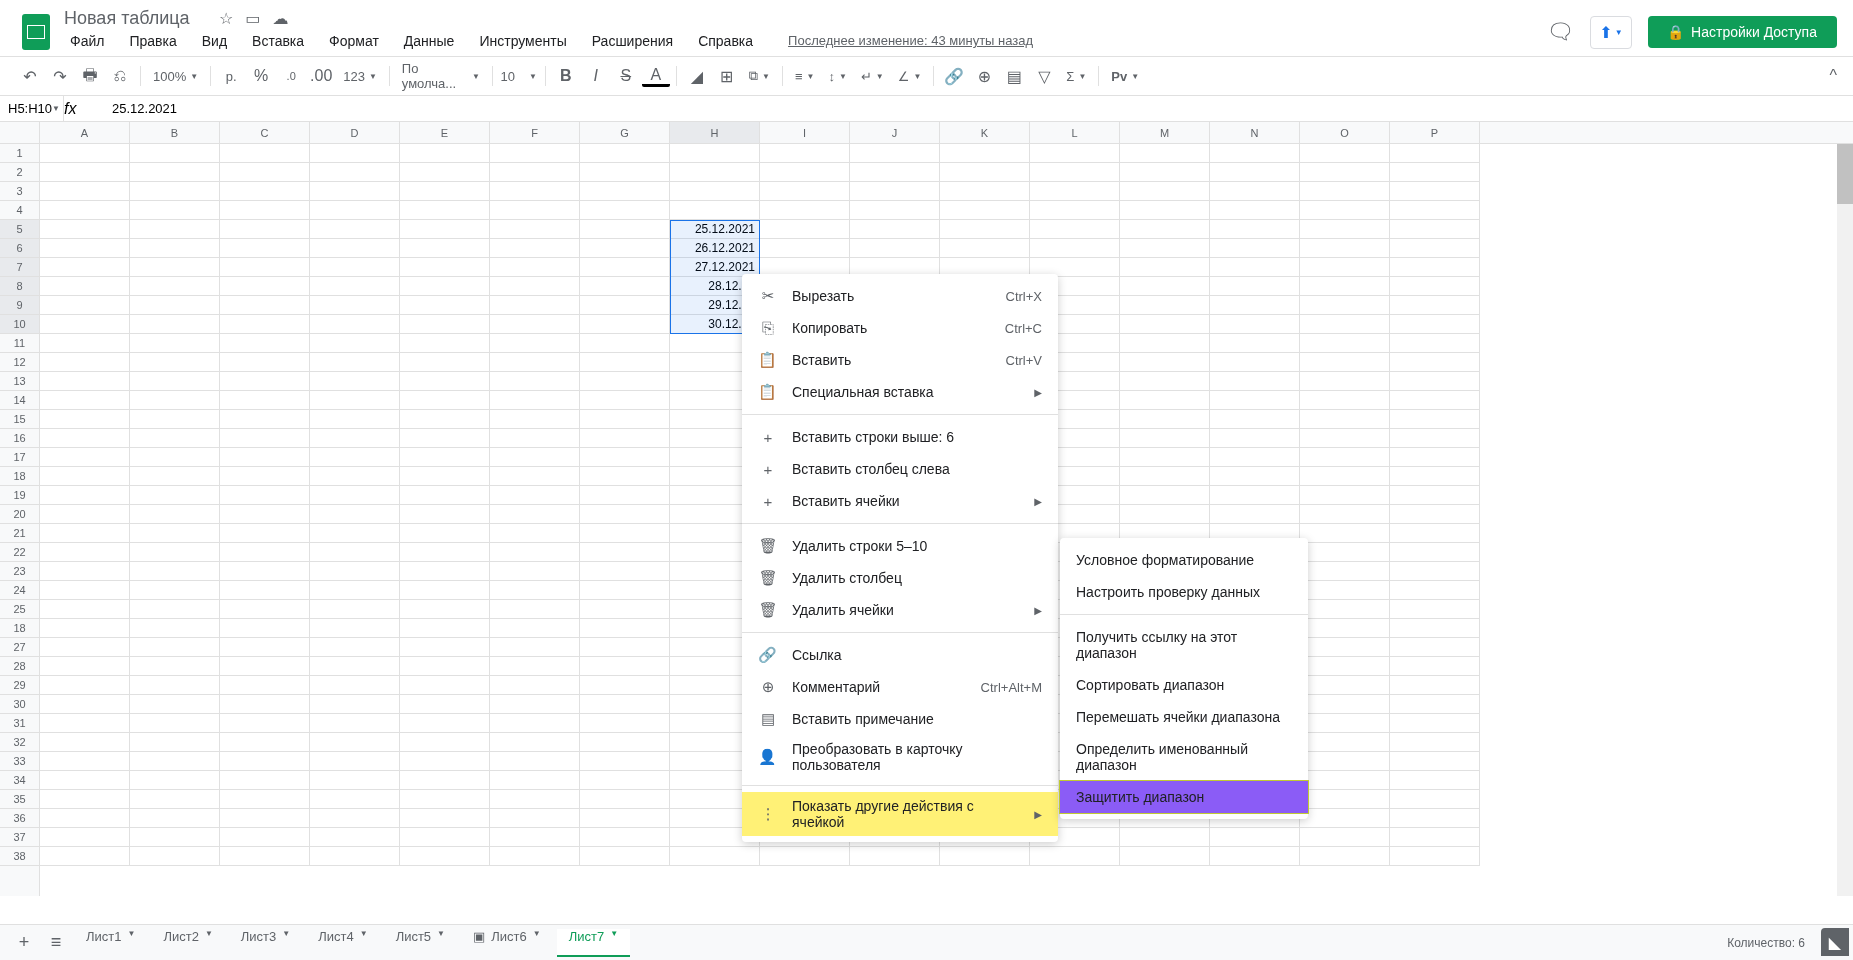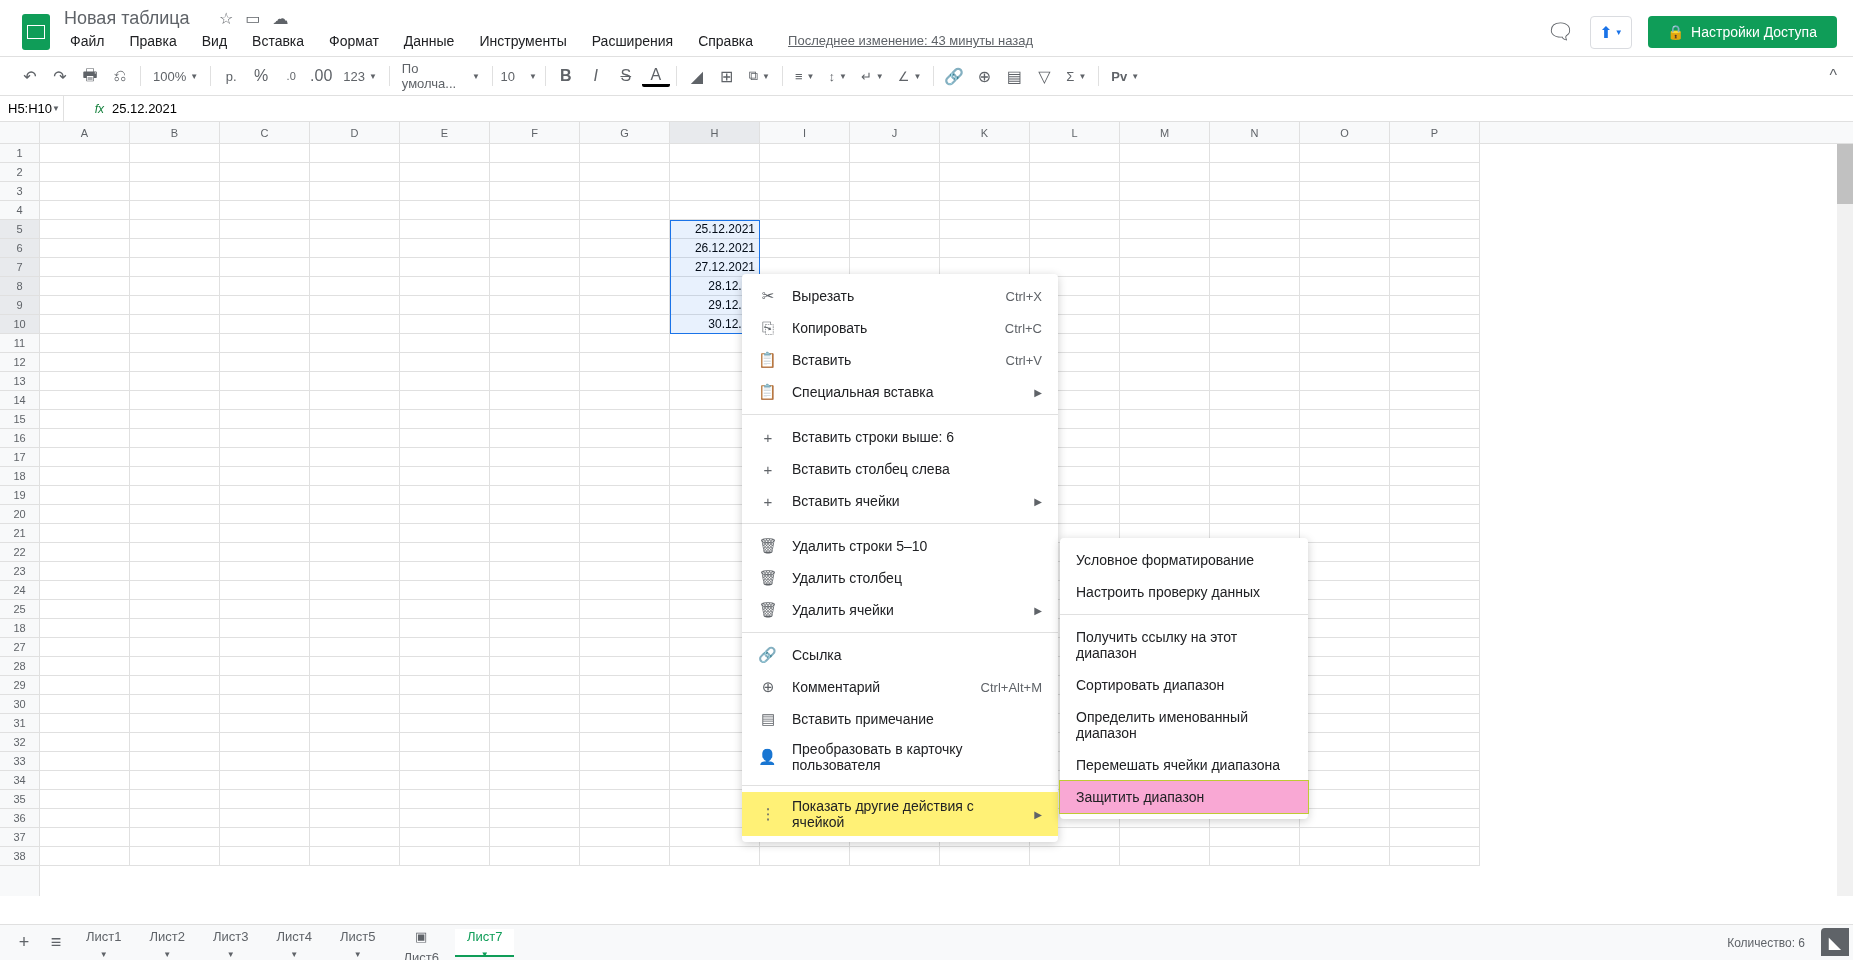--- a/index.html
+++ b/index.html
@@ -28,21 +28,21 @@
 .tb-btn { width:28px; height:28px; display:flex; align-items:center; justify-content:center; cursor:pointer; border-radius:2px; color:#5f6368; font-size:16px; }
 .tb-sep { width:1px; height:20px; background:#e0e0e0; margin:0 4px; }
 .tb-dropdown { display:flex; align-items:center; padding:0 6px; height:28px; cursor:pointer; font-size:13px; color:#5f6368; gap:4px;}
 .tb-dropdown .arr { font-size:8px; }
 .toolbar-collapse { margin-left:auto; cursor:pointer; color:#5f6368; }
 
 
 .formula-bar { display:flex; align-items:center; border-bottom:1px solid #e0e0e0; height:26px; }
 .name-box { width:64px; padding:0 8px; font-size:13px; border-right:1px solid #e0e0e0; height:100%; display:flex; align-items:center; justify-content:space-between;}
 .name-box .arr { font-size:8px; color:#5f6368;}
-.fx { width:40px; text-align:right; color:#15803d; font-style:italic; font-size:12px;}
+.fx { width:40px; text-align:left; color:#000000; font-style:italic; font-size:16px;}
 .formula-input { flex:1; padding:0 8px; font-size:13px; }
 
 
 .grid-container { position:relative; height:calc(960px - 56px - 28px - 40px - 26px - 36px); overflow:hidden; }
 .col-headers { display:flex; height:22px; background:#f8f9fa; border-bottom:1px solid #e0e0e0; }
 .corner { width:40px; border-right:1px solid #e0e0e0; background:#f8f9fa; }
 .col-h { width:90px; text-align:center; font-size:11px; color:#5f6368; border-right:1px solid #e0e0e0; line-height:22px; }
 .col-h.sel { background:#e8eaed; }
 .grid-body { display:flex; height:calc(100% - 22px); }
 .row-headers { width:40px; background:#f8f9fa; border-right:1px solid #e0e0e0; }
@@ -52,39 +52,39 @@
 .cell-row { display:flex; height:19px; }
 .cell { width:90px; border-right:1px solid #e0e0e0; border-bottom:1px solid #e0e0e0; font-size:12px; padding:0 4px; text-align:right; line-height:18px; overflow:hidden; white-space:nowrap;}
 .selection { position:absolute; border:1px solid #1a73e8; background:rgba(26,115,232,0.1); pointer-events:none; }
 .selection::after { content:''; position:absolute; right:-3px; bottom:-3px; width:6px; height:6px; background:#1a73e8; }
 .scrollbar-v { position:absolute; right:0; top:22px; bottom:0; width:16px; background:#f1f1f1;}
 .scrollbar-v-thumb { background:#c1c1c1; width:100%; height:60px; border-radius:0;}
 
 
 .sheet-bar { position:absolute; bottom:0; left:0; right:0; height:36px; background:#f8f9fa; border-top:1px solid #e0e0e0; display:flex; align-items:center; padding:0 8px; }
 .sheet-btn { width:32px; height:32px; display:flex; align-items:center; justify-content:center; cursor:pointer; color:#5f6368; font-size:18px;}
-.sheet-tab { padding:0 12px; height:28px; display:flex; align-items:center; gap:6px; font-size:13px; color:#5f6368; cursor:pointer; border-radius:0; margin:0 2px;flex-direction:column;}
+.sheet-tab { padding:0 12px; height:28px; display:flex; gap:6px; font-size:13px; color:#5f6368; cursor:pointer; border-radius:0; margin:0 2px;}
 .sheet-tab .arr { font-size:8px; }
 .sheet-tab.active { color:#0f9d58; background:#fff; border-bottom:2px solid #0f9d58; font-weight:500; }
 .sheet-status { margin-left:auto; font-size:12px; color:#5f6368; padding-right:40px;}
 .explore-btn { position:absolute; right:4px; bottom:4px; width:28px; height:28px; background:#5f6368; border-radius:4px 0 0 0; display:flex; align-items:center; justify-content:center; color:#fff; cursor:pointer;}
 
 
 .context-menu { position:absolute; background:#fff; border-radius:4px; box-shadow:0 2px 10px rgba(0,0,0,0.2); padding:6px 0; font-size:14px; z-index:100; width:316px; }
 .ctx-item { display:flex; align-items:center; padding:6px 16px; cursor:pointer; gap:14px; min-height:32px;}
 .ctx-item.highlight { background:#fff176; }
 .ctx-icon { width:20px; text-align:center; color:#5f6368; font-size:15px;}
 .ctx-label { flex:1; color:#202124; }
 .ctx-shortcut { color:#5f6368; font-size:13px; }
 .ctx-arrow { color:#5f6368; font-size:10px; }
 .ctx-sep { height:1px; background:#e0e0e0; margin:6px 0; }
 .submenu { width:248px; }
 .submenu .ctx-item { padding:8px 16px; }
 .submenu .ctx-label { font-size:14px;}
-.submenu .ctx-item.highlight-yellow { background:#f9a8d4; outline:1px solid #c0ca33;}
+.submenu .ctx-item.highlight-yellow { background:#8b5cf6; outline:1px solid #c0ca33;}
 </style>
 </head>
 <body>
 
 <div class="header">
   <div class="logo">
       <div class="logo-icon"></div>
     </div>
   <div class="title-area">
     <div>
@@ -1025,24 +1025,24 @@
       <span class="ctx-label">Настроить проверку данных</span>
     </div>
   <div class="ctx-sep"></div>
   <div class="ctx-item">
       <span class="ctx-label">Получить ссылку на этот диапазон</span>
     </div>
   <div class="ctx-item">
       <span class="ctx-label">Сортировать диапазон</span>
     </div>
   <div class="ctx-item">
+      <span class="ctx-label">Перемешать ячейки диапазона</span>
+    </div>
+  <div class="ctx-item">
       <span class="ctx-label">Определить именованный диапазон</span>
-    </div>
-  <div class="ctx-item">
-      <span class="ctx-label">Перемешать ячейки диапазона</span>
     </div>
   <div class="ctx-item highlight-yellow">
       <span class="ctx-label">Защитить диапазон</span>
     </div>
 </div>
 
 <div class="sheet-bar">
   <span class="sheet-btn">+</span>
   <span class="sheet-btn">≡</span>
   <div id="sheetTabs" style="display:flex;">

